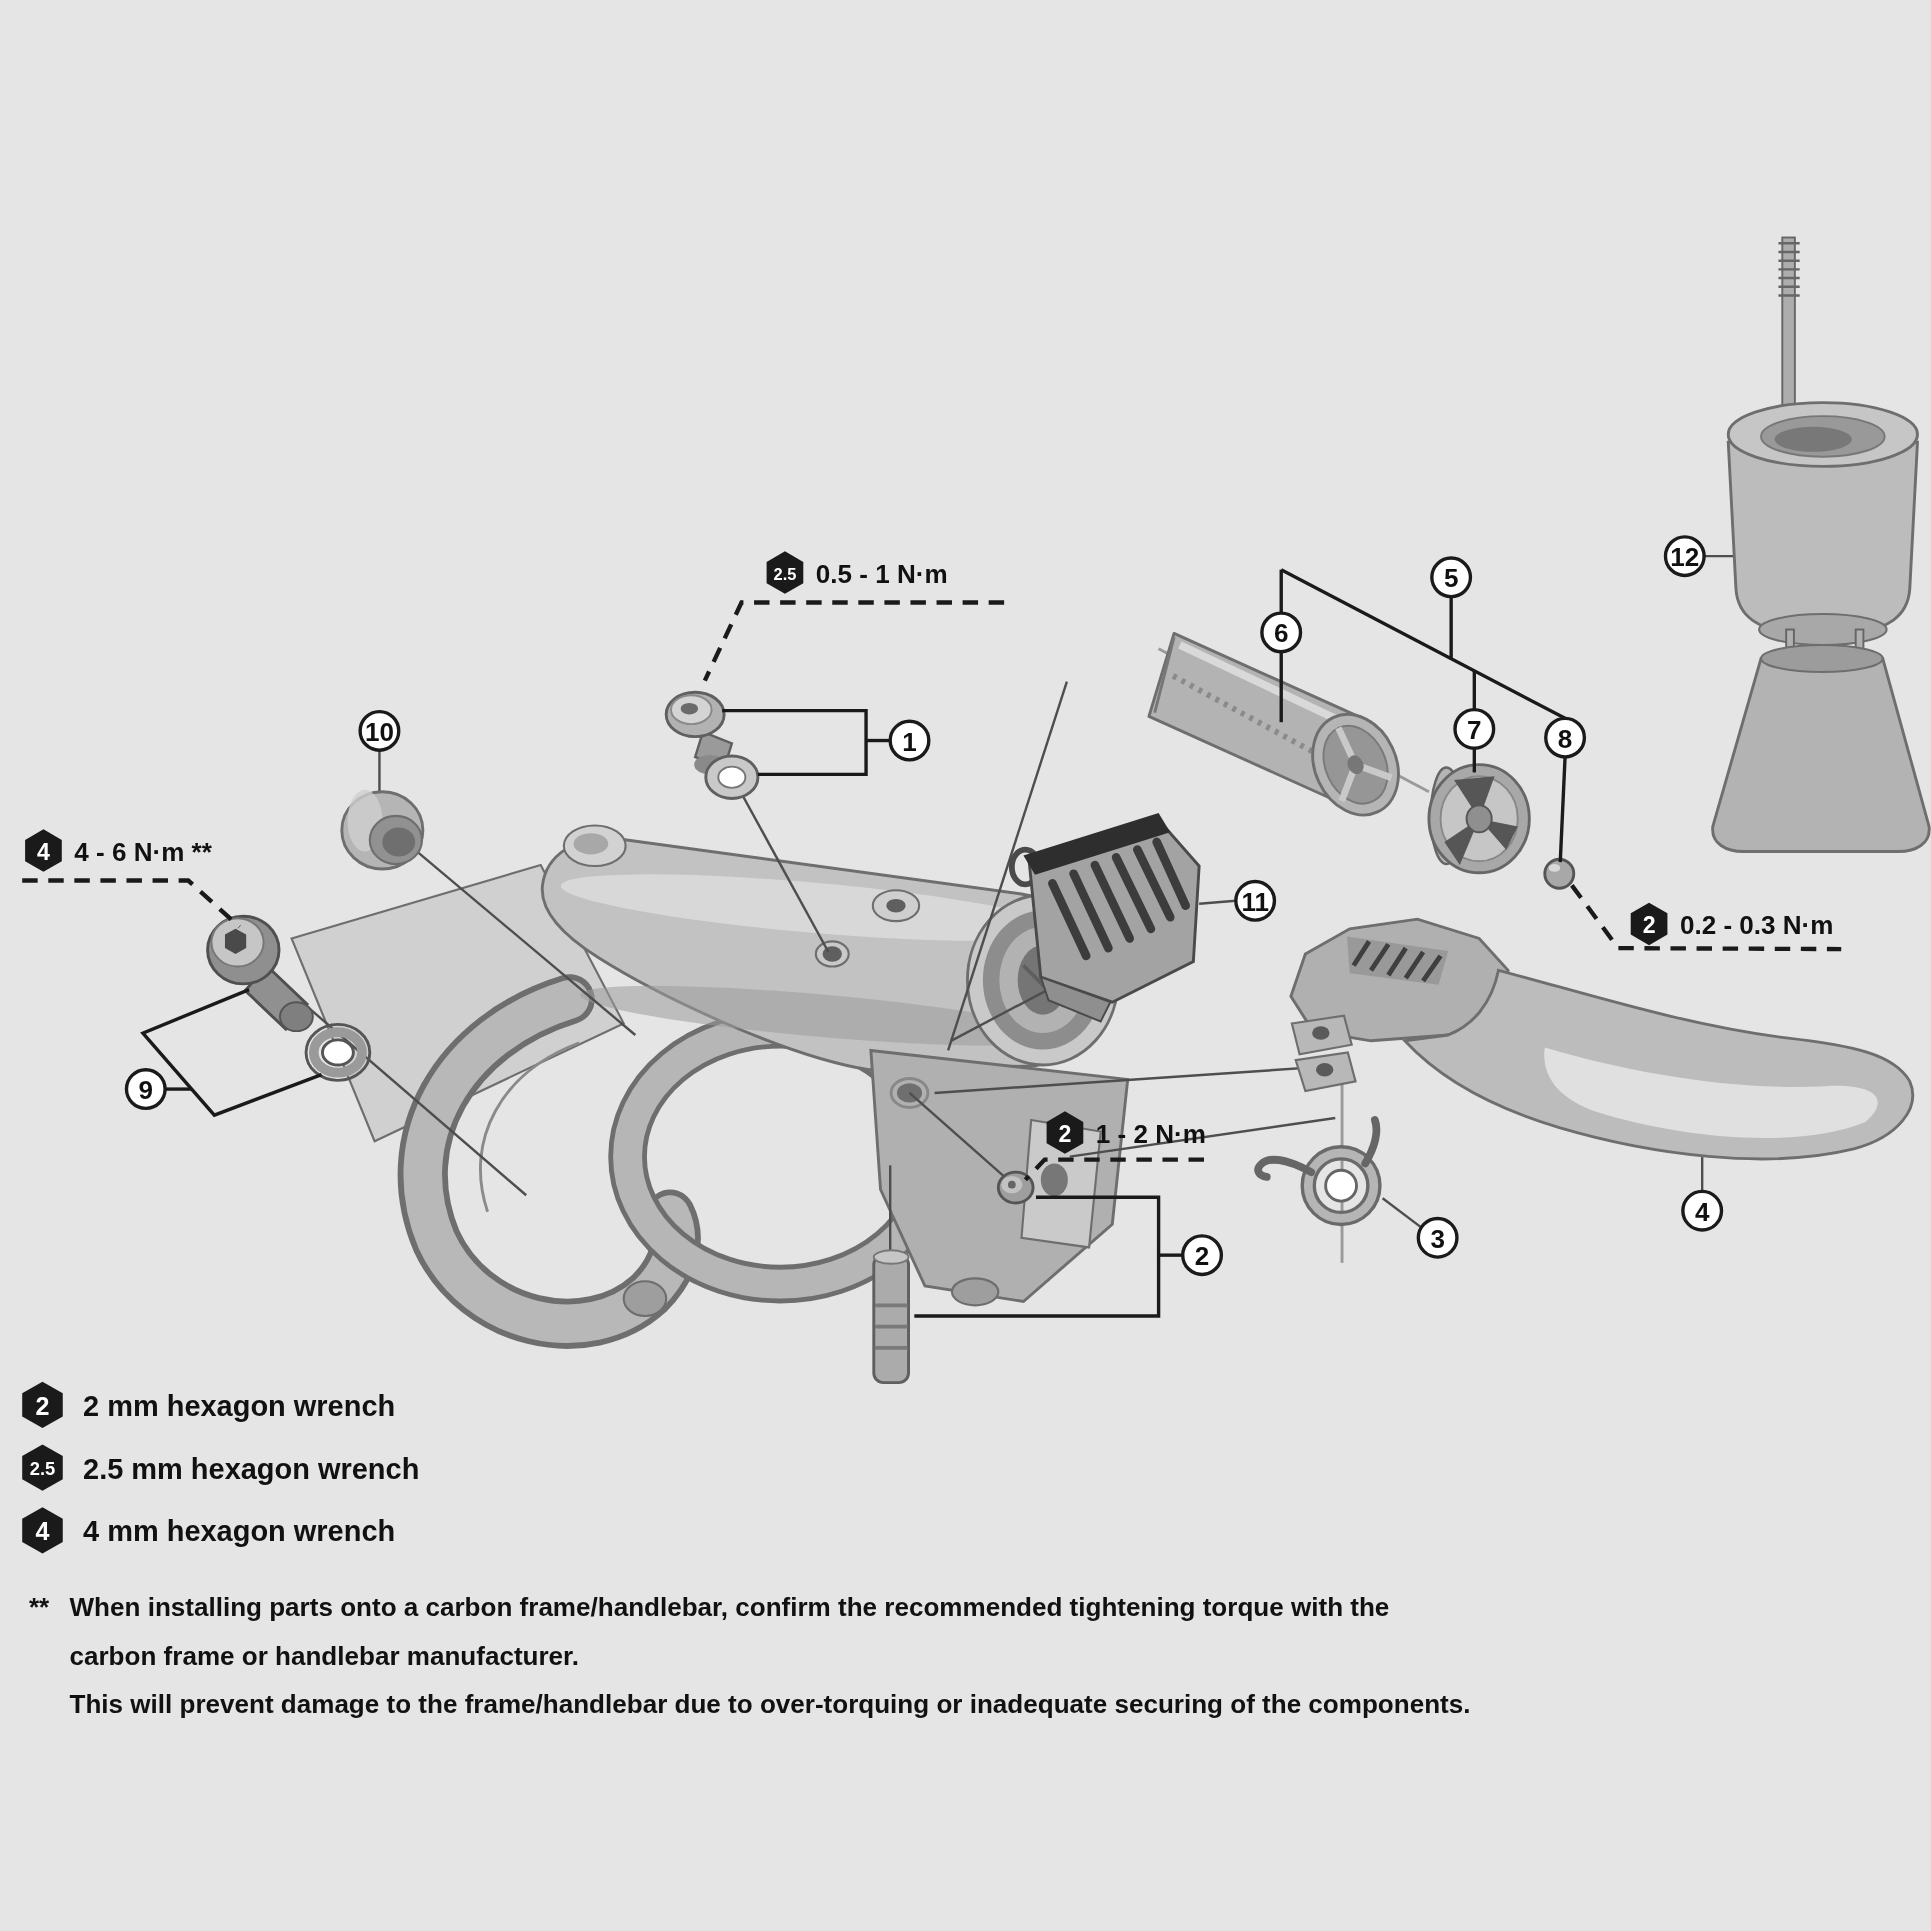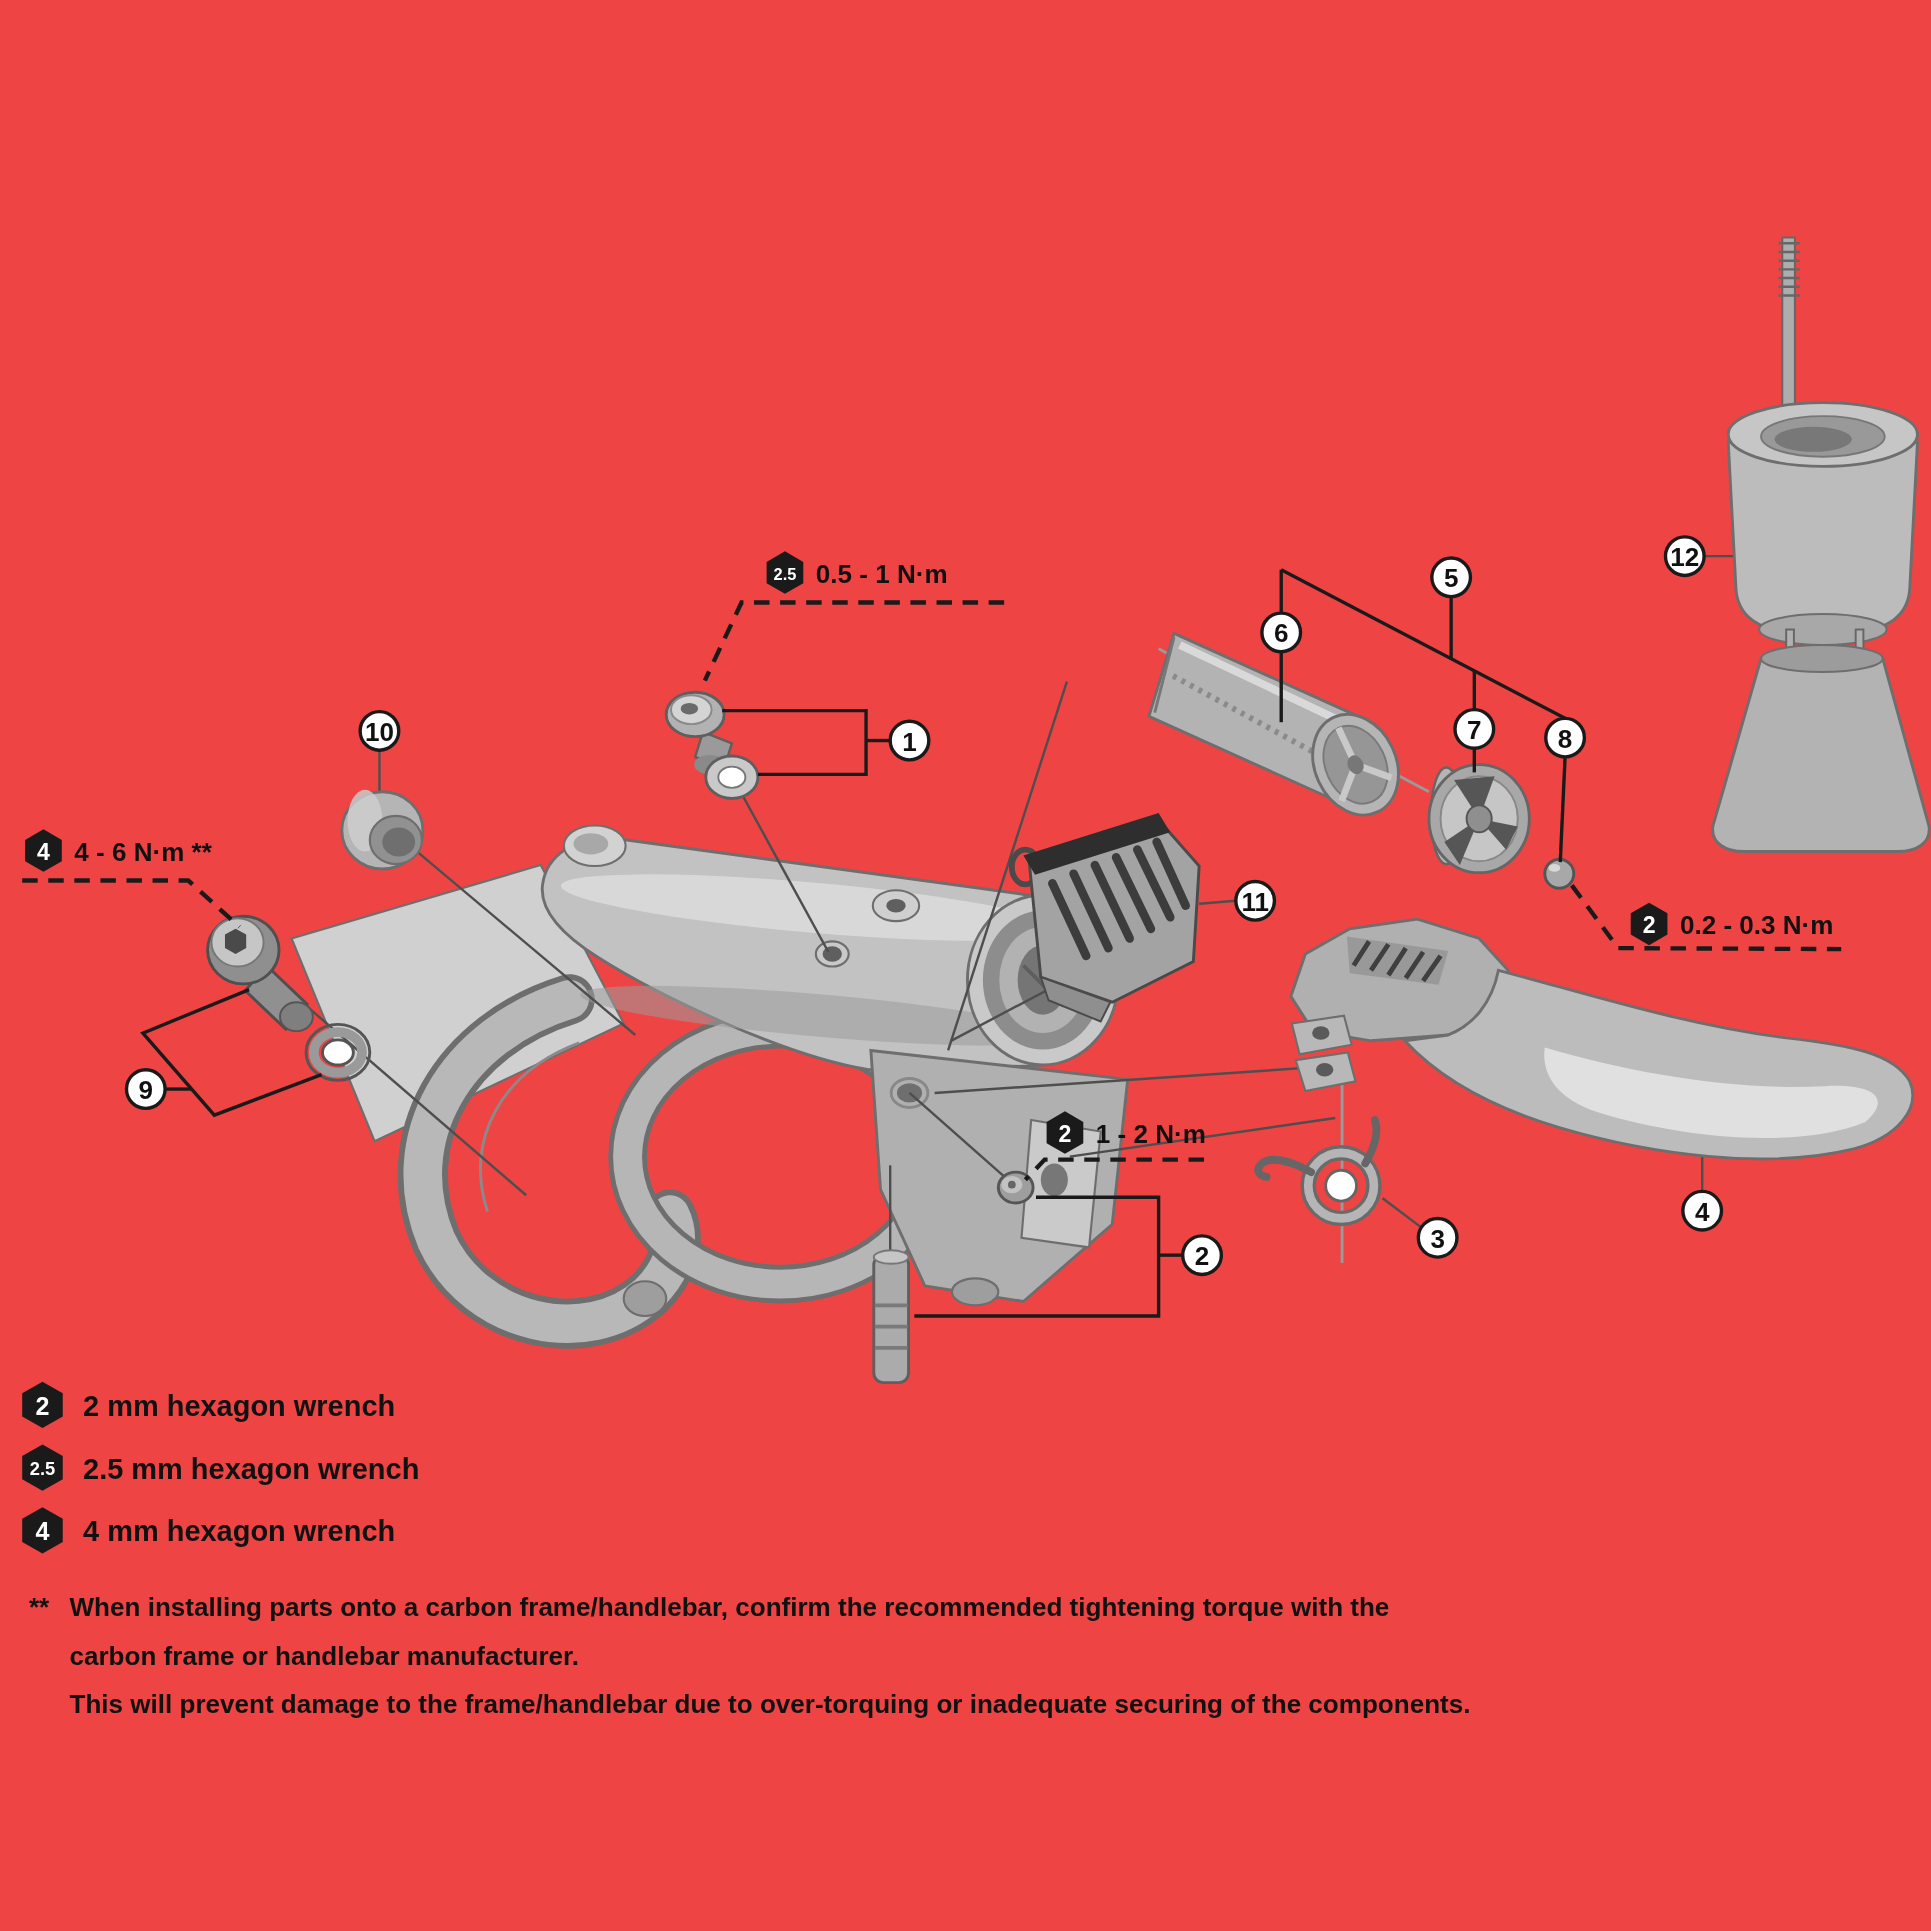--- a/index.html
+++ b/index.html
@@ -1,16 +1,16 @@
 <!DOCTYPE html>
 <html><head>
 <meta charset="utf-8">
 <style>
   html,body{margin:0;padding:0;background:#ffffff;}
-  .page{width:1931px;height:1931px;position:relative;background:#ef4444;overflow:hidden;}
+  .page{width:1931px;height:1931px;position:relative;background:#e5e5e5;overflow:hidden;}
   svg{display:block;}
   text{font-family:"Liberation Sans","DejaVu Sans",sans-serif;fill:#111;}
   .cot{font-size:27px;font-weight:bold;text-anchor:middle;dominant-baseline:central;}
   .hextxt{font-weight:bold;fill:#fff;text-anchor:middle;dominant-baseline:central;}
   .torquetxt{font-size:27px;font-weight:bold;text-anchor:start;dominant-baseline:central;}
   .legendtxt{font-size:30px;font-weight:bold;text-anchor:start;dominant-baseline:central;}
   .foot{font-size:27px;font-weight:bold;}
   .co{fill:#ffffff;stroke:#1a1a1a;stroke-width:3.5;}
   .hex{fill:#1a1a1a;stroke:none;}
   .leader{stroke:#4e4e4e;stroke-width:2.5;fill:none;}

